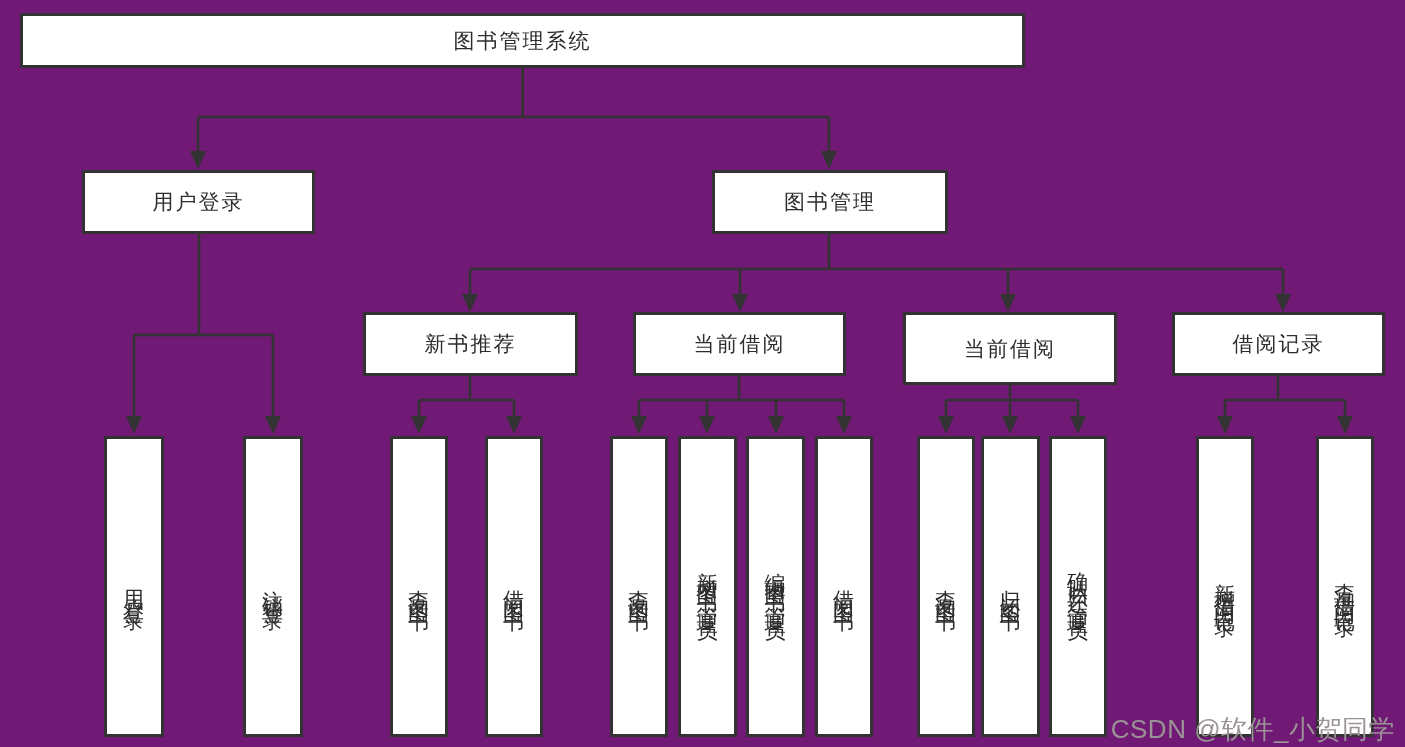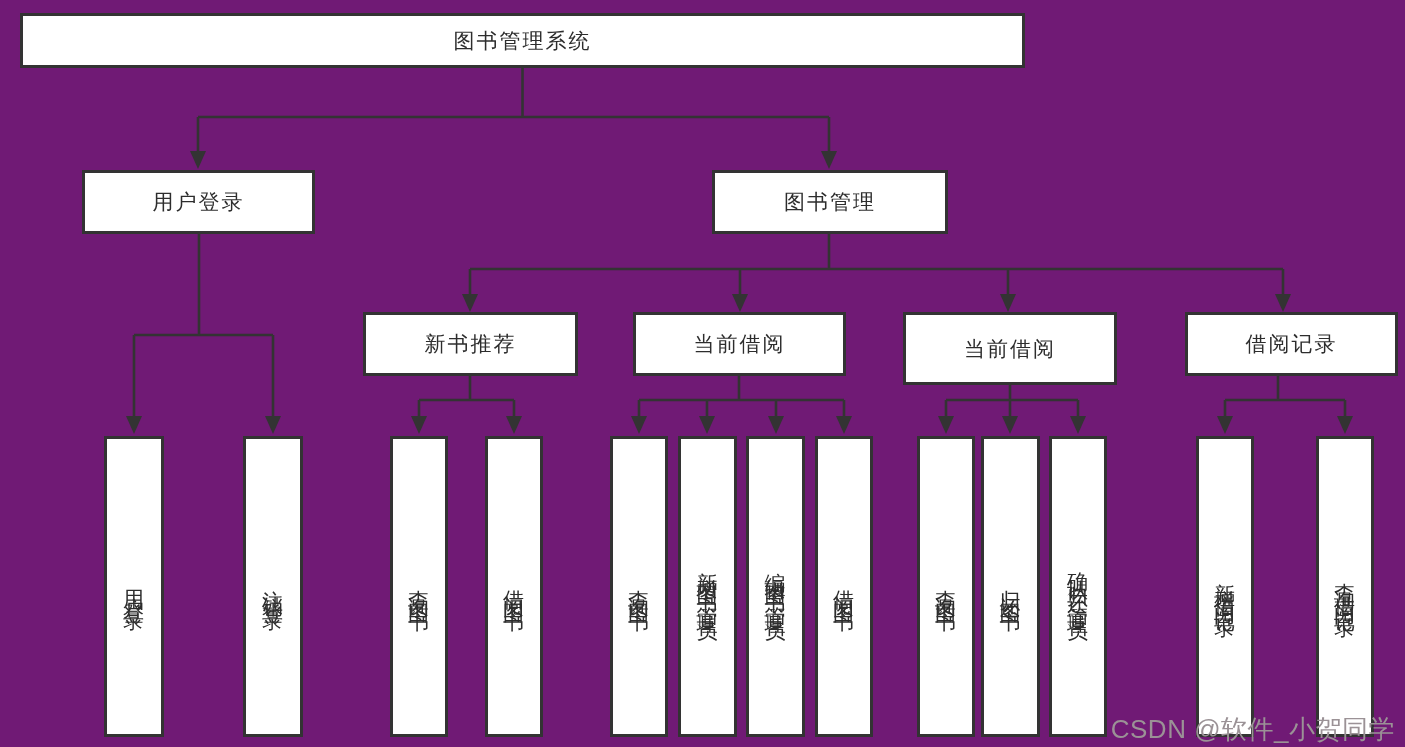--- a/index.html
+++ b/index.html
@@ -101,21 +101,21 @@
 
   <div class="box" style="left:363px; top:312px; width:215px; height:64px;font-family:Liberation Mono, monospace;">
     <span class="h-label">新书推荐</span>
   </div>
   <div class="box" style="left:633px; top:312px; width:213px; height:64px;">
     <span class="h-label">当前借阅</span>
   </div>
   <div class="box" style="left:903px; top:312px; width:214px; height:73px;">
     <span class="h-label">当前借阅</span>
   </div>
-  <div class="box" style="left:1172px; top:312px; width:213px; height:64px;margin-left:13px;">
+  <div class="box" style="left:1172px; top:312px; width:213px; height:64px;">
     <span class="h-label">借阅记录</span>
   </div>
 
   <div class="box leaf" style="left:104px; top:436px; width:60px; height:301px;">
     <span class="v-label">用户登录</span>
   </div>
   <div class="box leaf" style="left:243px; top:436px; width:60px; height:301px;">
     <span class="v-label">注销登录</span>
   </div>
 

